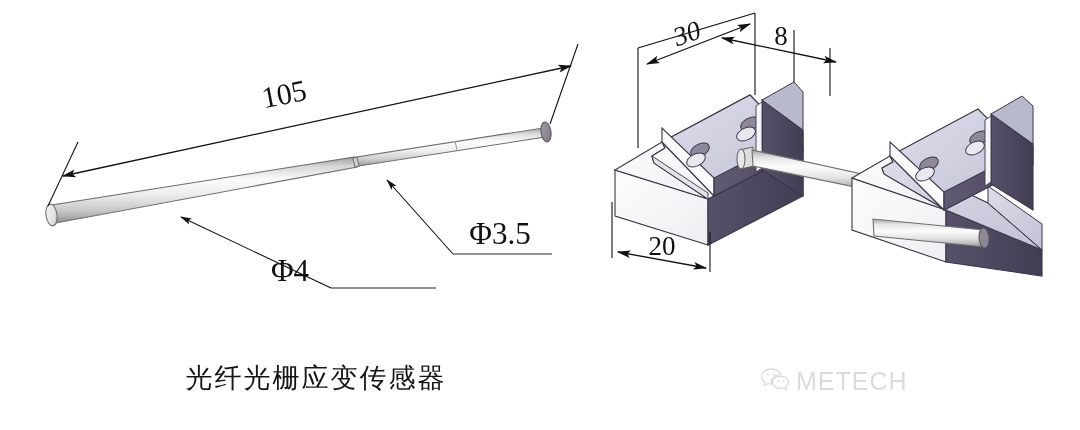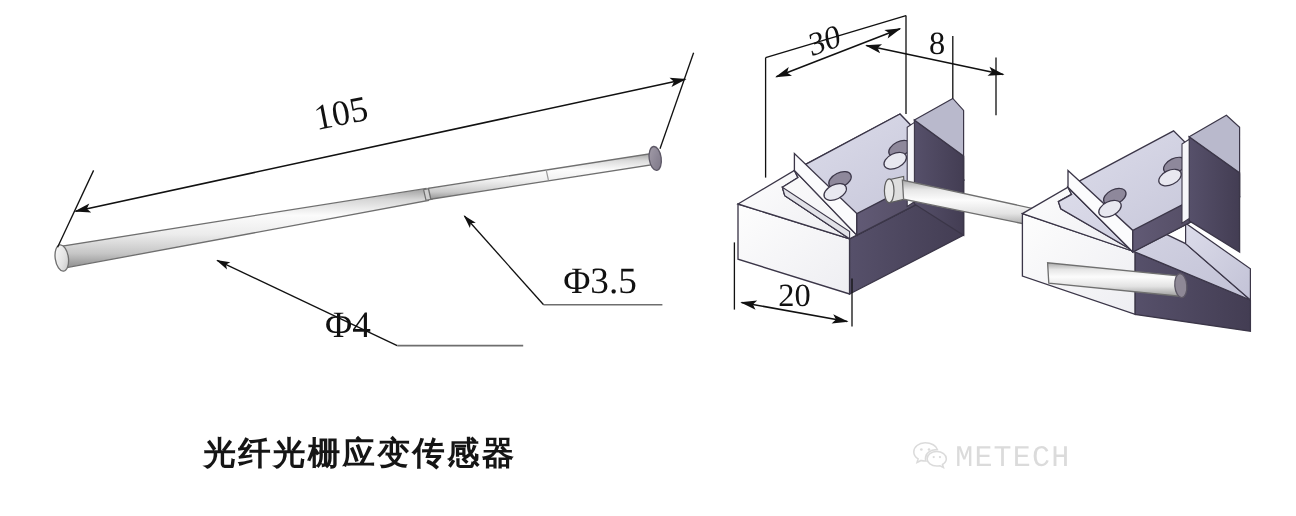--- a/index.html
+++ b/index.html
@@ -37,36 +37,36 @@
   .caption {
     position: absolute;
     text-align: center;
     font-family: "DejaVu Sans", sans-serif;
     font-size: 27px;
     font-weight: 400;
     letter-spacing: 2px;
     color: #151515;
     white-space: nowrap;
   }
-  #caption-left  { left: 0;   top: 360px; width: 600px; font-weight: bold; }
+  #caption-left  { left: 16px;   top: 360px; width: 600px; }
 
   .watermark {
     position: absolute;
     left: 760px;
     top: 362px;
     width: 300px;
     height: 38px;
     display: flex;
     align-items: center;
     gap: 6px;
     opacity: 0.30;
     pointer-events: none;
   }
   .watermark .wm-text {
-    font-family: Liberation Mono, monospace;
+    font-family: Liberation Sans, sans-serif;
     font-size: 25px;
     letter-spacing: 1px;
     color: #8a8a8a;
     white-space: nowrap;
   }
   .watermark .wm-icon {
     flex: 0 0 auto;
   }
 </style>
 </head>

